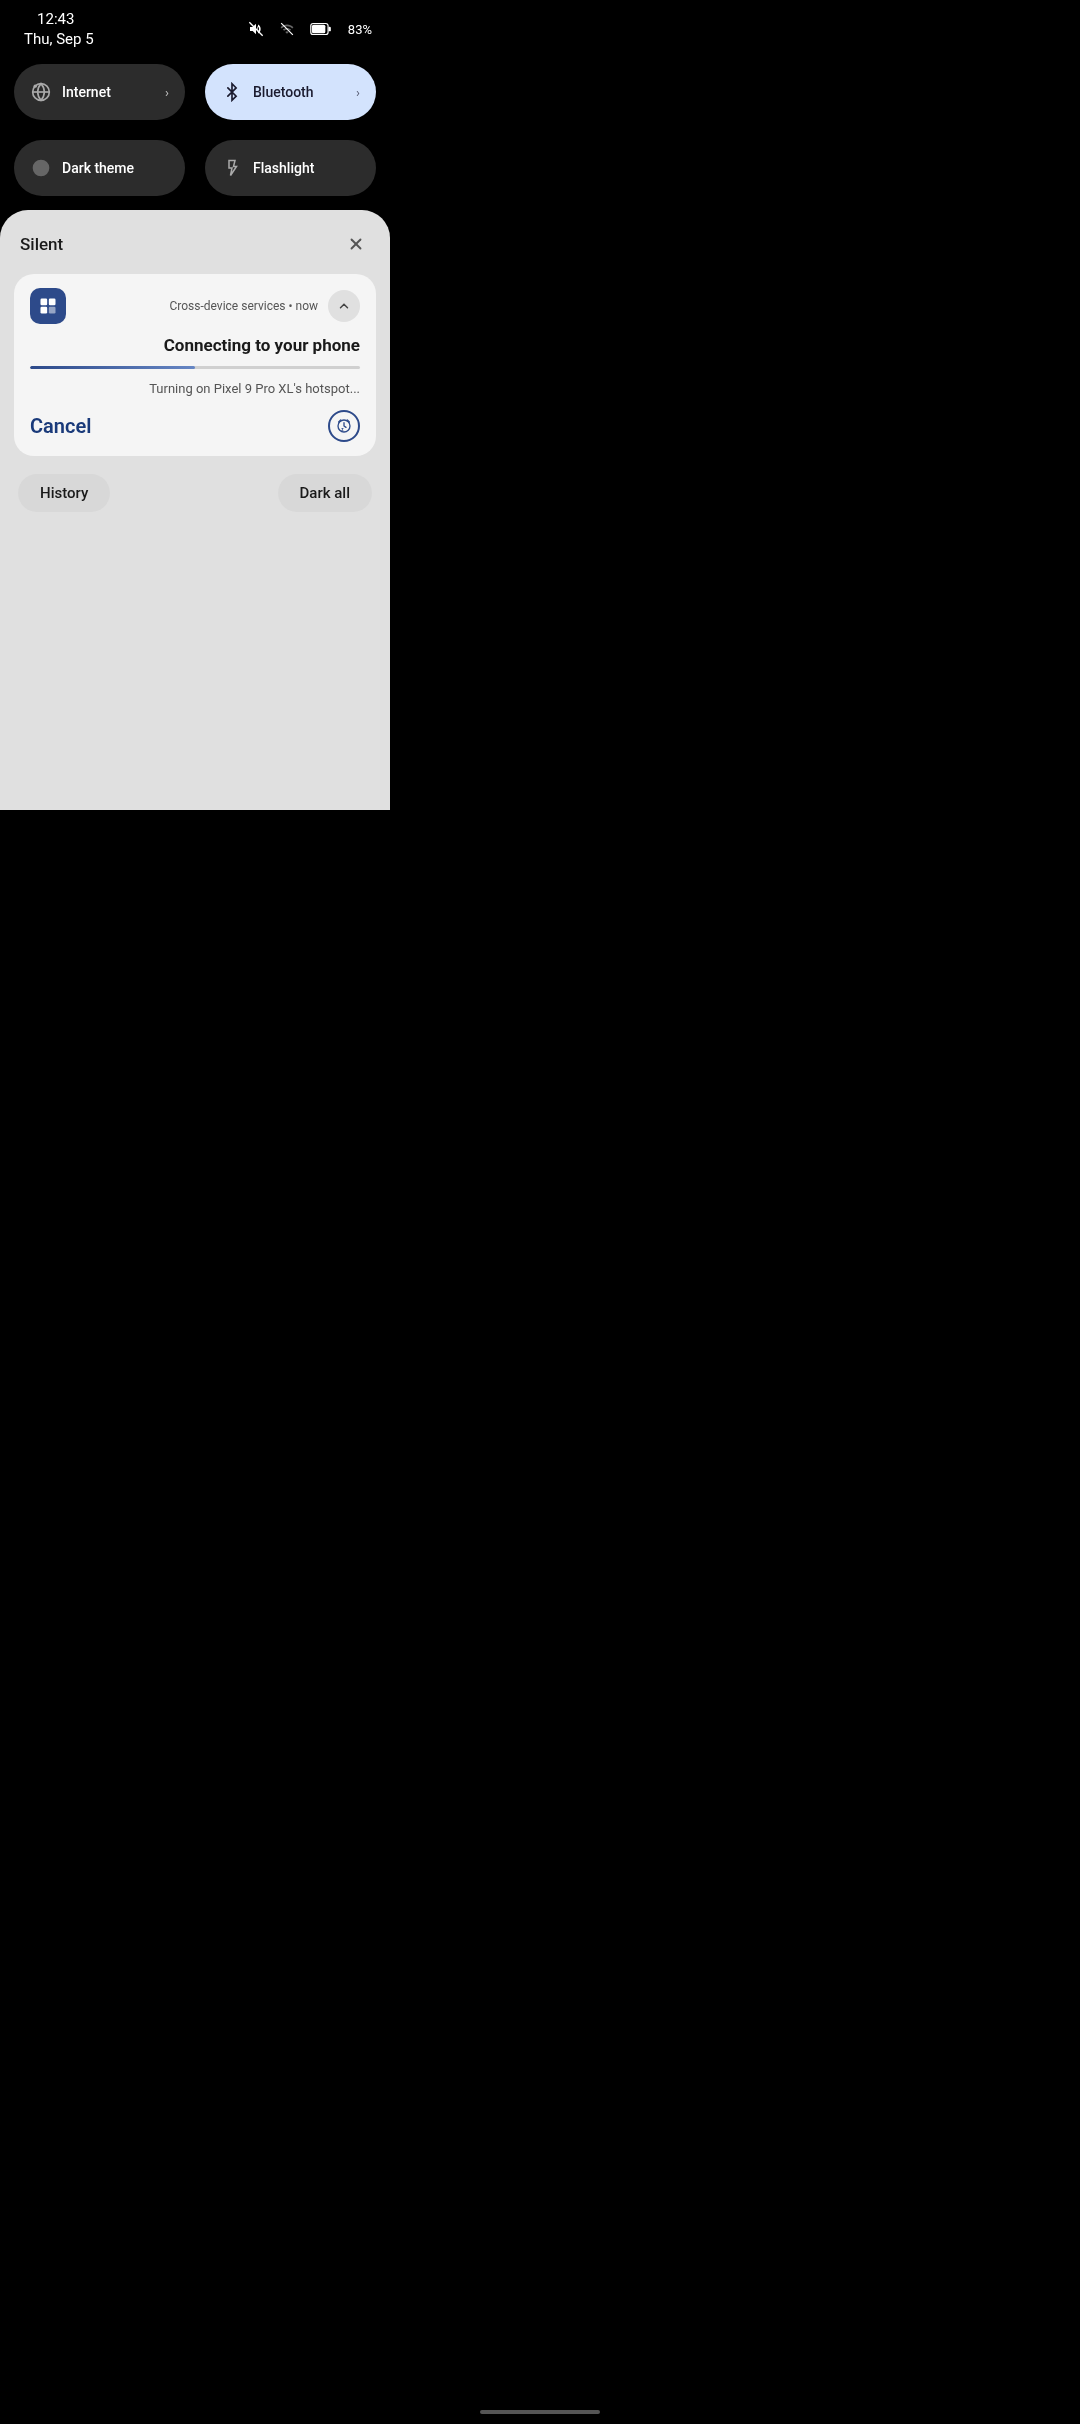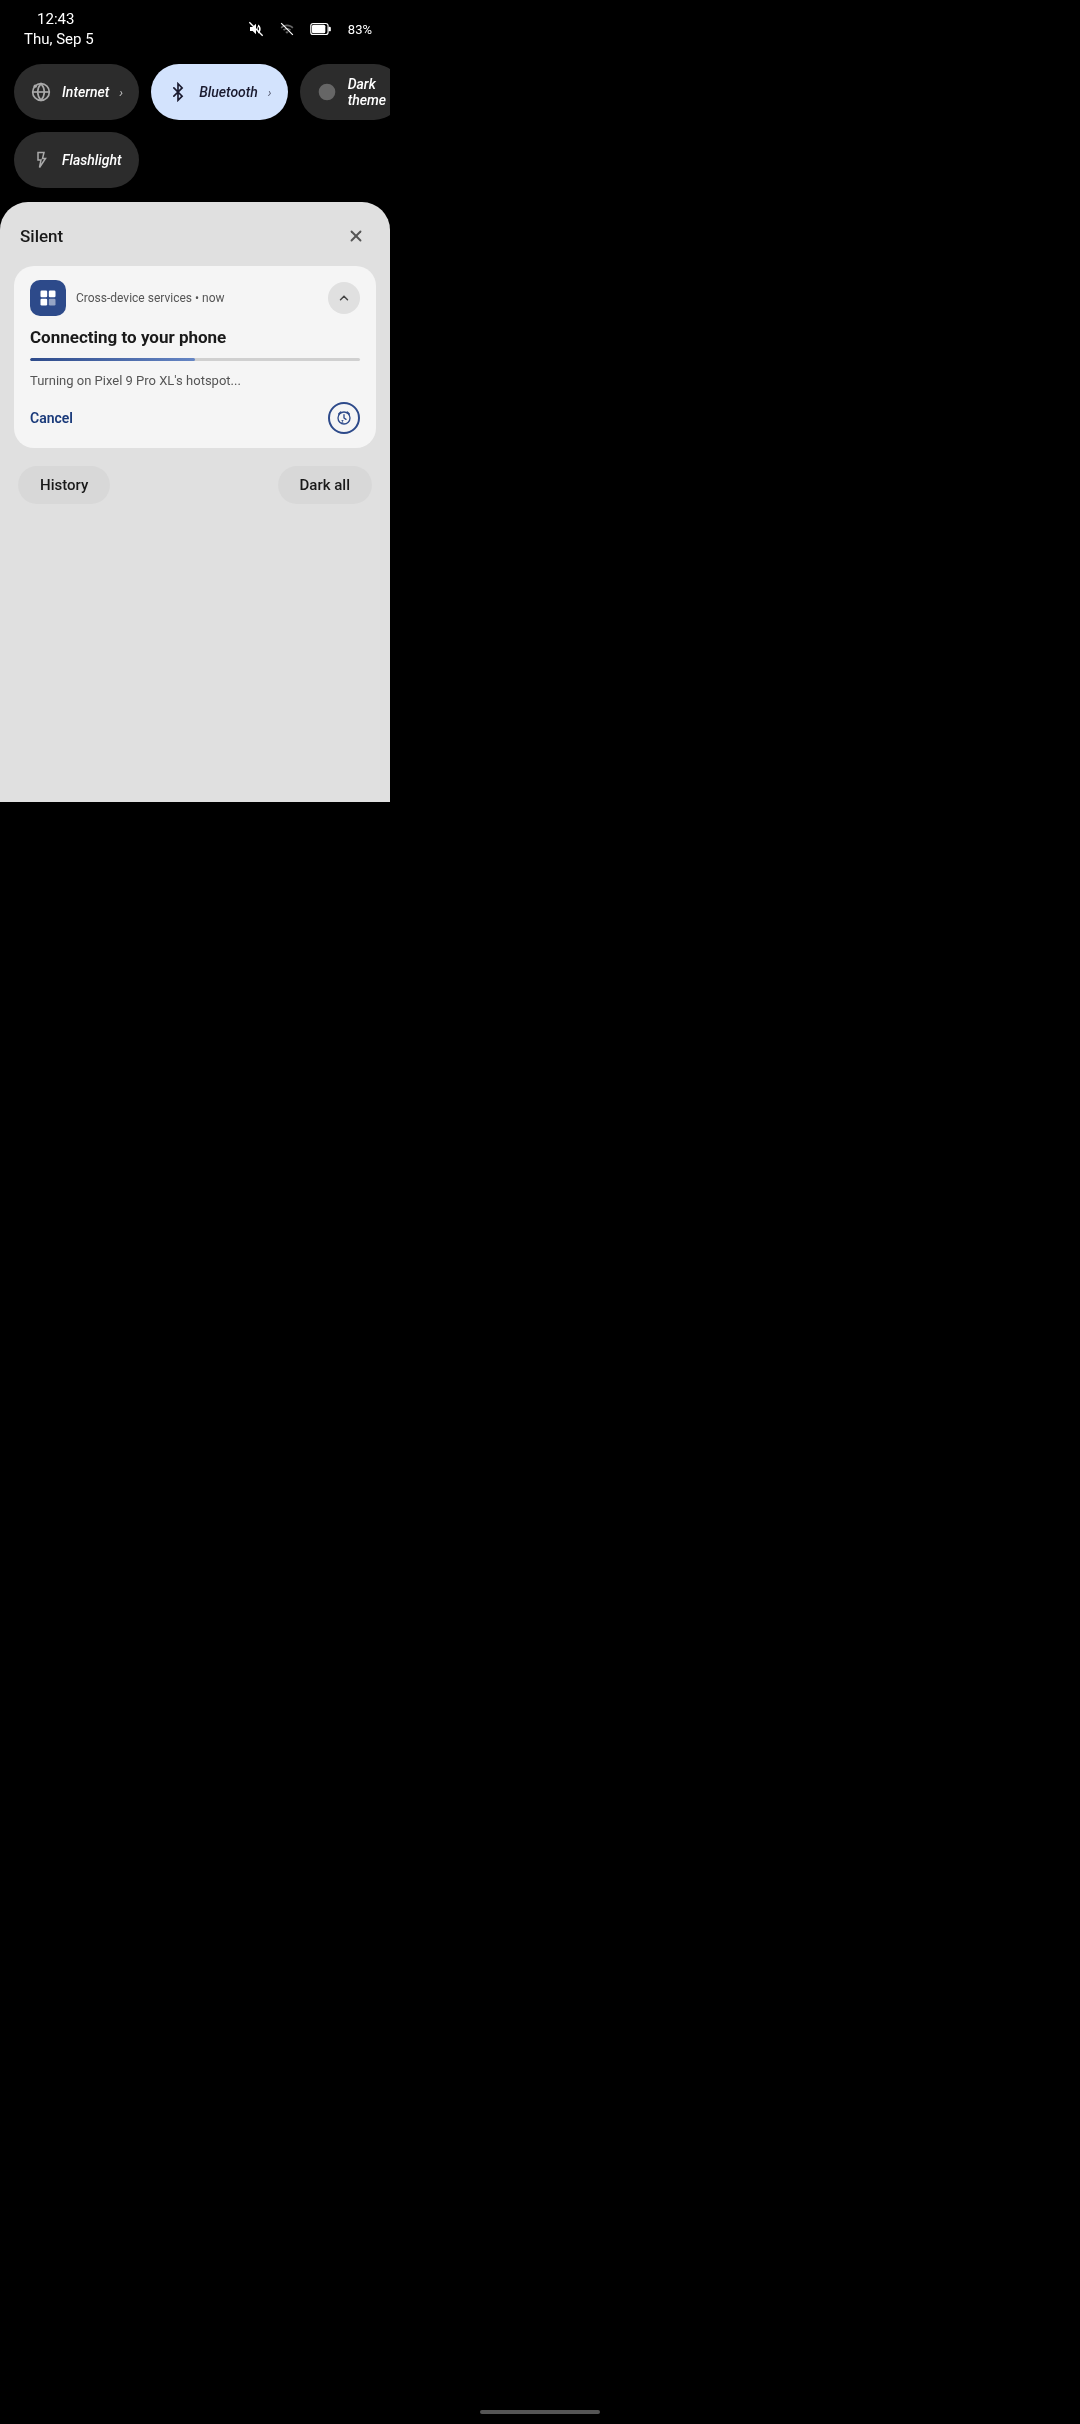--- a/index.html
+++ b/index.html
@@ -42,23 +42,22 @@
     .battery-text {
       font-size: 13px;
       color: #fff;
     }
 
     
     .quick-tiles {
       background: #000;
       padding: 8px 14px 14px;
       display: grid;
-      grid-template-columns: 1fr 1fr 1fr;
-      gap: 12px;
-      font-style: italic;
+      grid-template-columns: 1fr 1fr;
+      gap: 20px;
     }
 
     .tile {
       display: flex;
       align-items: center;
       gap: 10px;
       padding: 0 16px;
       height: 56px;
       border-radius: 100px;
       cursor: pointer;
@@ -93,20 +92,21 @@
       font-size: 13px;
       opacity: 0.7;
     }
 
     
     .notification-panel {
       background: #e0e0e0;
       border-radius: 28px 28px 0 0;
       padding: 16px 14px 2px;
       min-height: 600px;
+      text-align: right;
     }
 
     .panel-header {
       display: flex;
       justify-content: space-between;
       align-items: center;
       padding: 4px 6px 16px;
     }
 
     .panel-title {
@@ -201,21 +201,21 @@
       margin-bottom: 14px;
     }
 
     .notif-actions {
       display: flex;
       justify-content: space-between;
       align-items: center;
     }
 
     .cancel-btn {
-      font-size: 14px;
+      font-size: 20px;
       font-weight: 600;
       color: #1a3a7a;
       cursor: pointer;
       padding: 4px 0;
     }
 
     .snooze-btn {
       width: 32px;
       height: 32px;
       border-radius: 50%;

